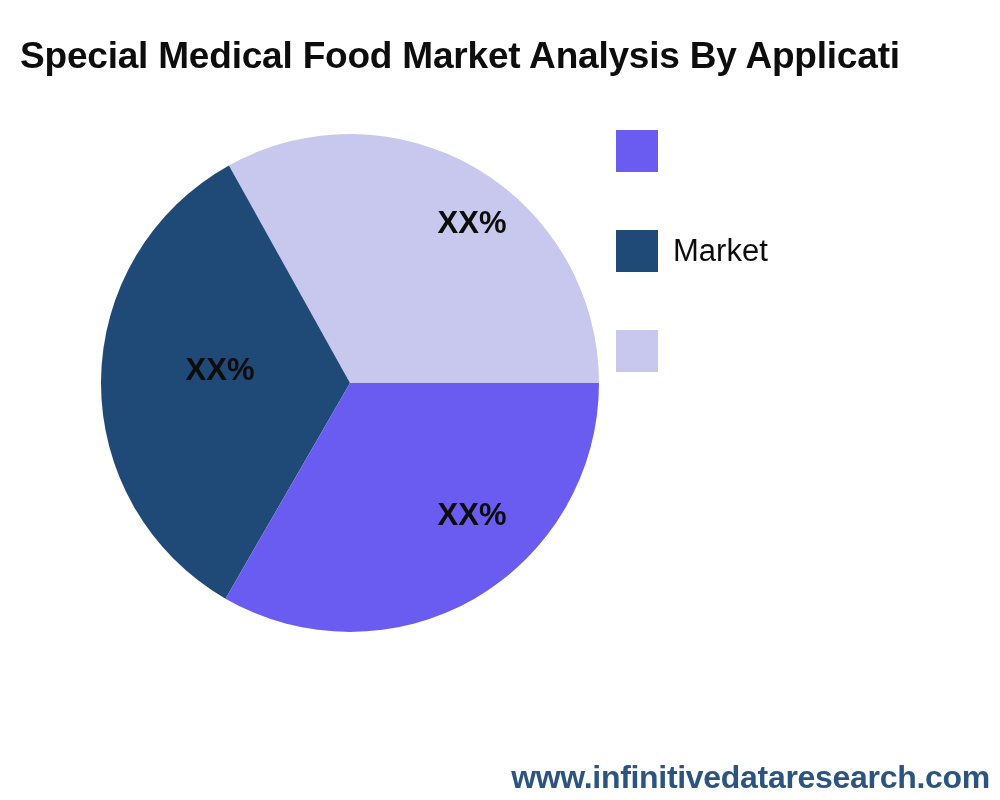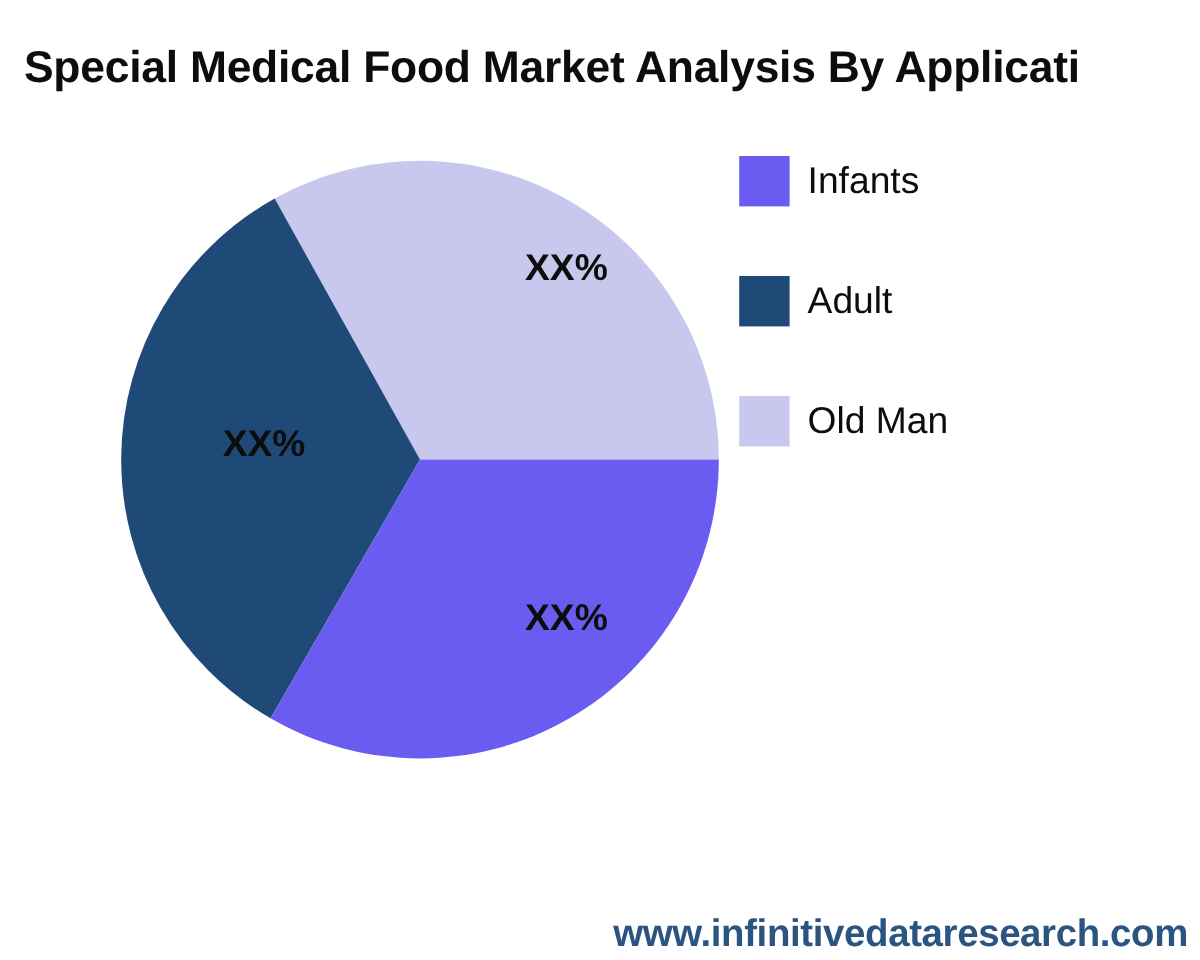--- a/index.html
+++ b/index.html
@@ -128,30 +128,28 @@
           <text x="220" y="360" class="slice-label">XX%</text>
           <text x="472" y="505" class="slice-label">XX%</text>
         </g>
     </svg>
   </div>
 
   <div id="legend">
 
     <div class="legend-row">
       <span class="legend-swatch" style="background:#6a5cf0"></span>
-      <span class="legend-label">Infants</span>
     </div>
 
     <div class="legend-row">
       <span class="legend-swatch" style="background:#1f4a77"></span>
-      <span class="legend-label">Adult</span>
+      <span class="legend-label">Market</span>
     </div>
 
     <div class="legend-row">
       <span class="legend-swatch" style="background:#c8c8ee"></span>
-      <span class="legend-label">Old Man</span>
     </div>
 
   </div>
 
   <div id="footer-url">www.infinitivedataresearch.com</div>
 
 </div>
 
 </body></html>

